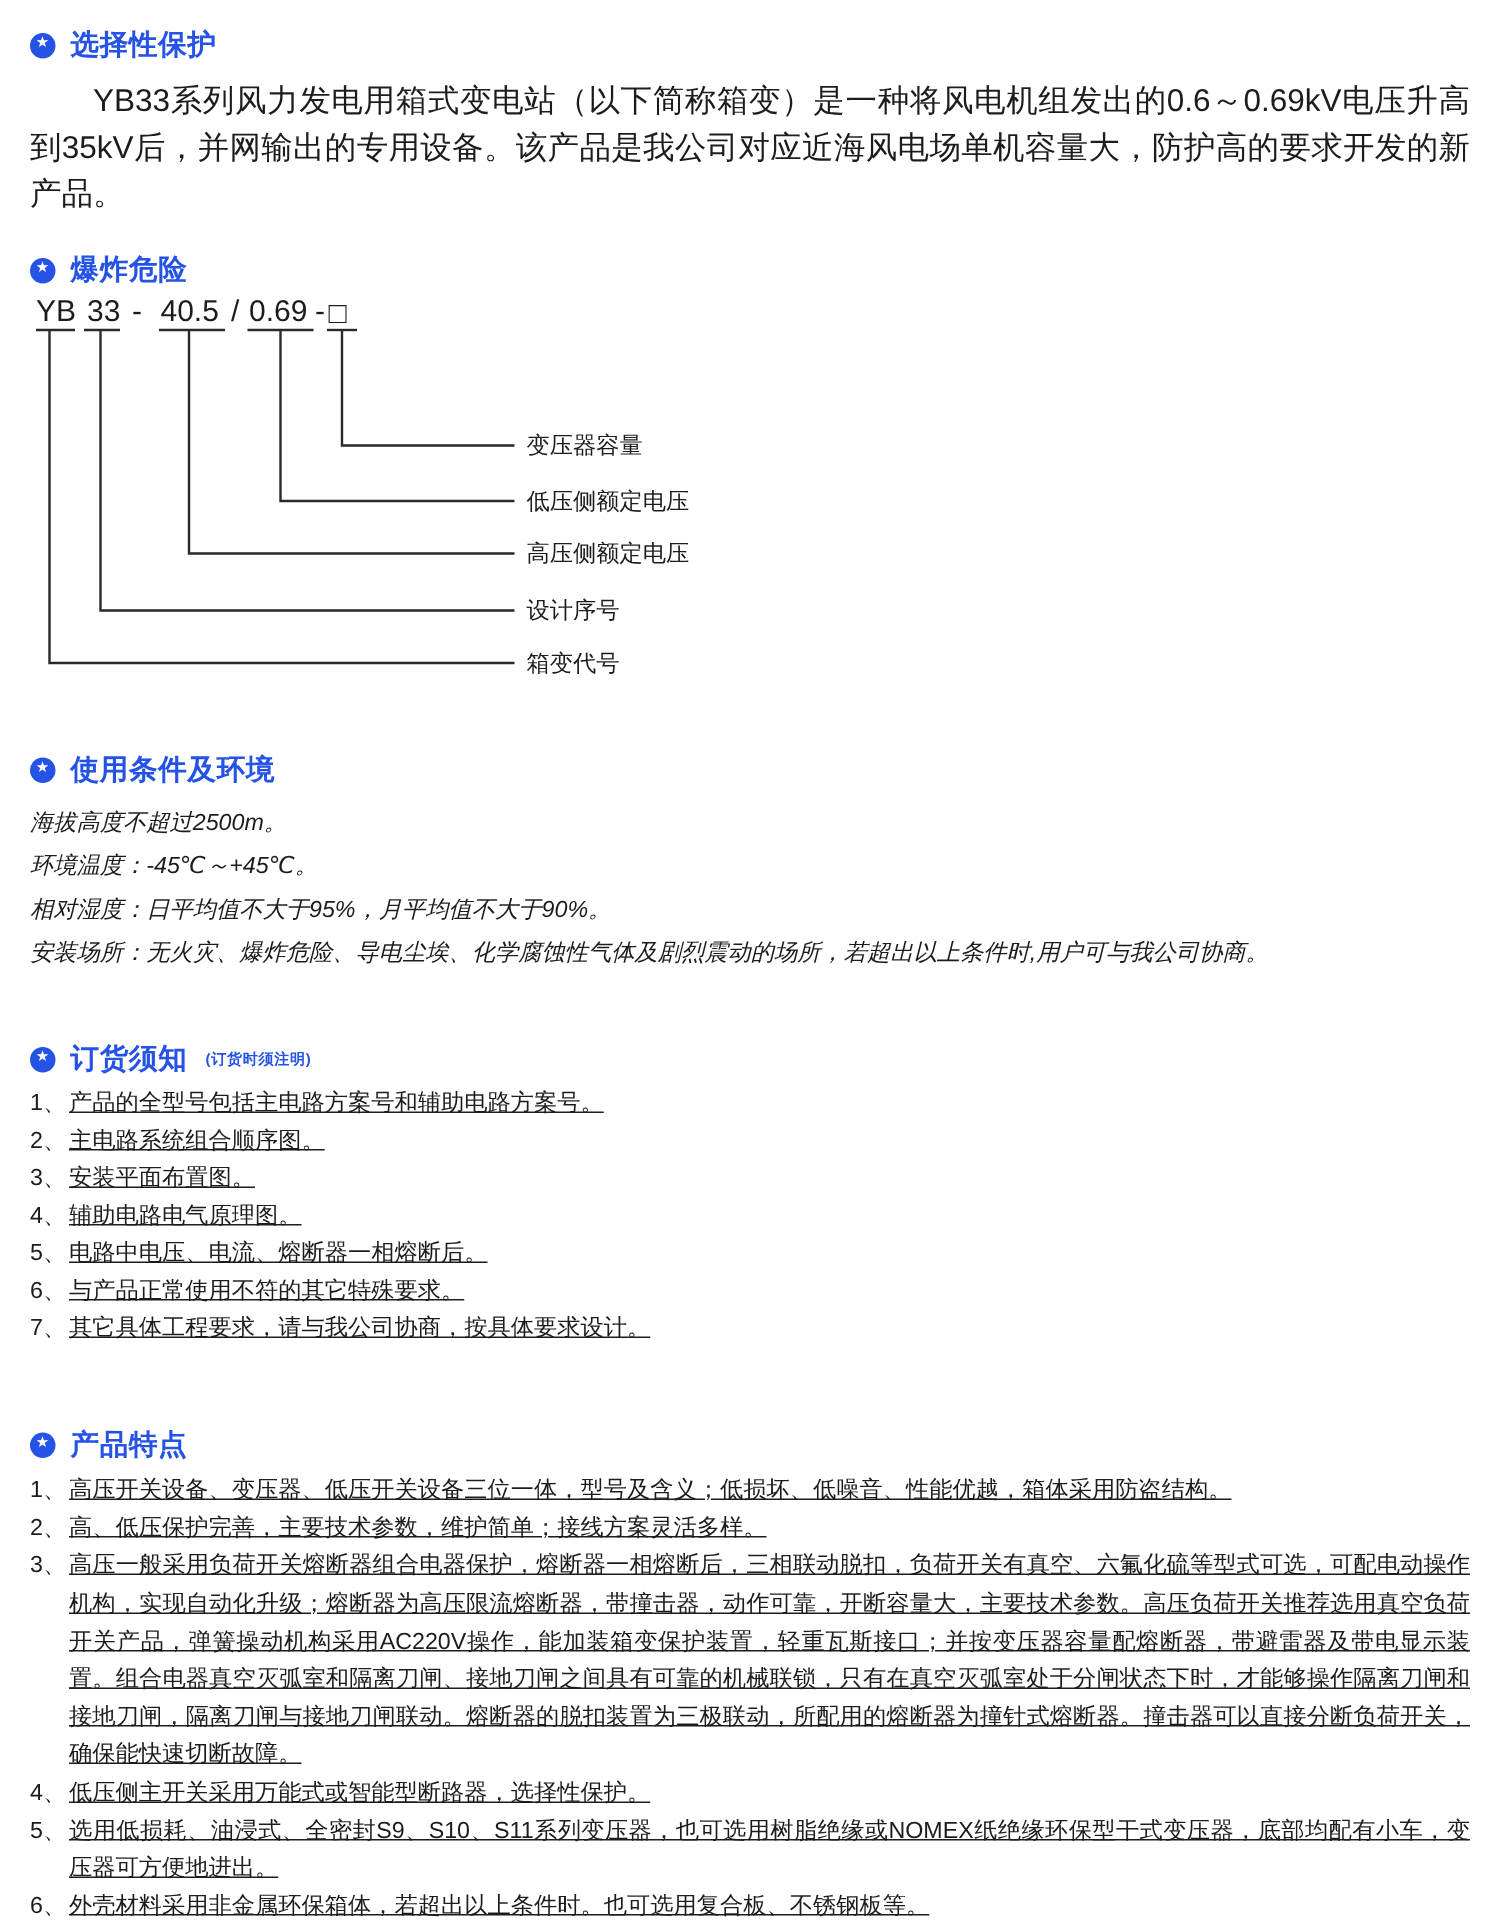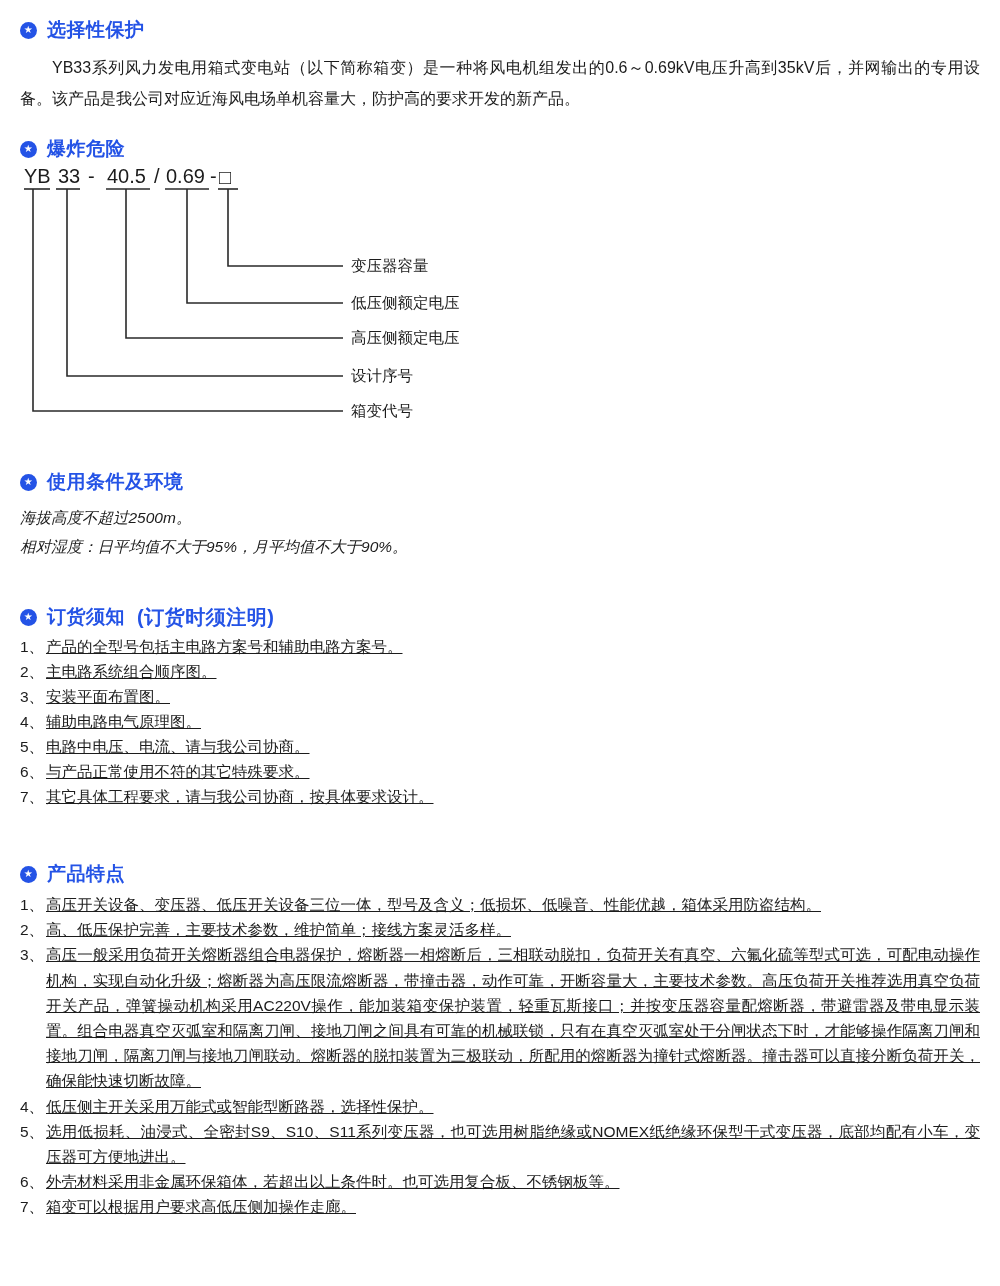--- a/index.html
+++ b/index.html
@@ -42,32 +42,32 @@
     align-items:center;
     justify-content:center;
     flex:none;
   }
   .bullet .glyph{
     font-size:10px;
     line-height:1;
     transform:translateY(-0.5px);
   }
   .hnote{
-    font-size:20px;
+    font-size:10px;
     font-weight:600;
     margin-left:2px;
   }
   .m2{margin-top:23px;}
   .m3{margin-top:47px;}
   .m4{margin-top:44px;}
   .m5{margin-top:53px;}
   
   .lead{
     margin:10px 0 0;
-    font-size:16px;
+    font-size:21px;
     line-height:31px;
     text-indent:2em;
     text-align:justify;
   }
   
   .model-diagram{
     display:block;
     margin-top:4px;
   }
   .model-diagram text{
@@ -155,23 +155,25 @@
   <h2 class="sec-h m3">
     <span class="bullet">
         <span class="glyph">★</span>
       </span>
     <span>使用条件及环境</span>
   </h2>
   <div class="cond">
 
       <div class="cond-line">海拔高度不超过2500m。</div>
 
+      <div class="cond-line">环境温度：-45℃～+45℃。</div>
 
       <div class="cond-line">相对湿度：日平均值不大于95%，月平均值不大于90%。</div>
 
+      <div class="cond-line">安装场所：无火灾、爆炸危险、导电尘埃、化学腐蚀性气体及剧烈震动的场所，若超出以上条件时,用户可与我公司协商。</div>
     </div>
 
   <h2 class="sec-h m4">
     <span class="bullet">
         <span class="glyph">★</span>
       </span>
     <span>订货须知</span>
     <span class="hnote">(订货时须注明)</span>
   </h2>
   <div class="olist">
@@ -191,21 +193,21 @@
         <span class="itm">安装平面布置图。</span>
       </div>
 
       <div class="num-item">
         <span class="num">4、</span>
         <span class="itm">辅助电路电气原理图。</span>
       </div>
 
       <div class="num-item">
         <span class="num">5、</span>
-        <span class="itm">电路中电压、电流、请与我公司协商。</span>
+        <span class="itm">电路中电压、电流、熔断器一相熔断后。</span>
       </div>
 
       <div class="num-item">
         <span class="num">6、</span>
         <span class="itm">与产品正常使用不符的其它特殊要求。</span>
       </div>
 
       <div class="num-item">
         <span class="num">7、</span>
         <span class="itm">其它具体工程要求，请与我公司协商，按具体要求设计。</span>

